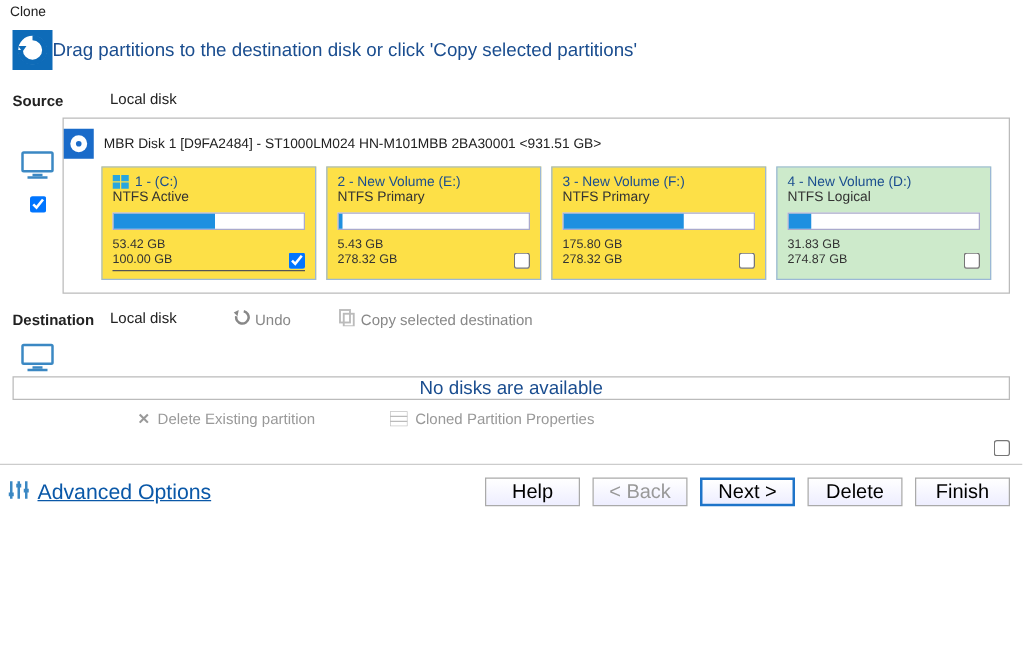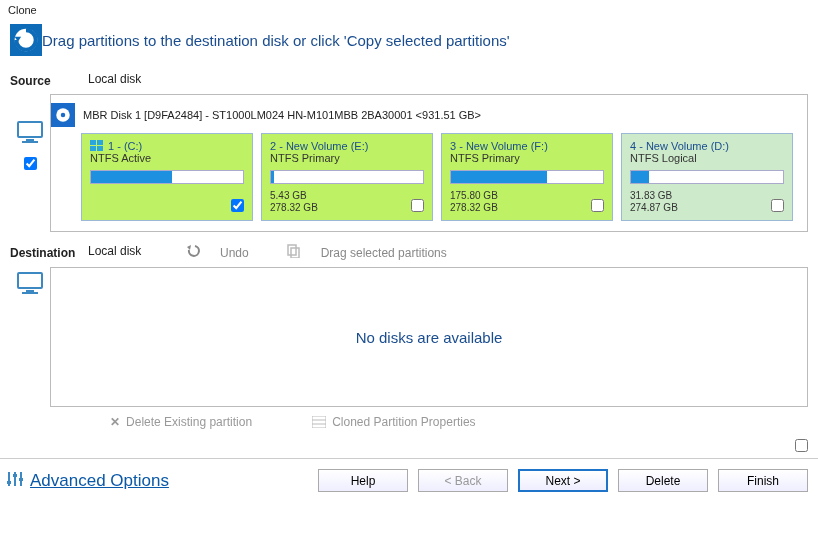--- a/index.html
+++ b/index.html
@@ -19,47 +19,47 @@
 .computer-icon svg { width: 28px; height: 24px; }
 .checkbox-src { width: 13px; height: 13px; }
 
 .disk-panel { flex: 1; border: 1px solid #bbb; padding: 8px 8px 10px 0; }
 .disk-head { display: flex; align-items: center; gap: 8px; margin-bottom: 6px; }
 .disk-icon { width: 24px; height: 24px; background: #1a6bc9; display:flex; align-items:center; justify-content:center; }
 .disk-title { font-size: 11px; }
 
 .parts { display: flex; gap: 8px; margin-left: 30px; overflow-x: auto; }
 .part { border: 1px solid #9bb8d6; padding: 6px 8px 6px 8px; width: 172px; position: relative; }
-.part.blue { background: #bef264; }
+.part.blue { background: #fde047; }
 .part.green { background: #cdeacb; }
 .part-title { font-size: 11px; color: #1a4d8f; display: flex; align-items: center; gap: 4px; }
 .part-fs { font-size: 11px; color: #333; }
 .bar { height: 14px; background: #fff; border: 1px solid #aac; margin: 6px 0 6px 0; position: relative; }
 .bar-fill { height: 100%; background: #1e90e0; }
 .part-sizes { font-size: 10px; color: #333; line-height: 1.2; }
 .part-check { position: absolute; right: 8px; bottom: 8px; width: 13px; height: 13px; }
 .underline { border-bottom: 1px solid #555; padding-bottom: 2px; }
-.action-link { color: #888; font-size: 12px; display: flex; align-items: center; gap: 20px; }
+.action-link { color: #888; font-size: 12px; display: flex; align-items: center; gap: 4px; }
 
 .dest-panel { flex: 1; border: 1px solid #bbb; height: 140px; display: flex; align-items: center; justify-content: center; }
 .no-disks { color: #1a4d8f; font-size: 15px; }
 
 .dest-actions { margin-left: 110px; display: flex; gap: 60px; color: #999; font-size: 12px; padding-bottom: 6px; }
 .dest-actions span { display: flex; align-items: center; gap: 6px; }
 
 .copy-line { text-align: right; padding: 4px 10px; font-size: 11px; display:flex; justify-content:flex-end; align-items:center; gap:6px;}
 .copy-line input { width:13px; height:13px; }
 
 hr.sep { border: none; border-top: 1px solid #ccc; margin: 2px 0; }
 
 .footer { display: flex; align-items: center; padding: 8px 10px 10px 6px; gap: 8px; }
 .adv { display: flex; align-items: center; gap: 6px; }
 .adv a { color: #0a58a8; font-size: 17px; text-decoration: underline; }
 .footer-btns { margin-left: auto; display: flex; gap: 10px; }
-.btn { width: 90px; height: 23px; border: 1px solid #aaa; background: linear-gradient(#fff,#eef); font-size: 12px; cursor: pointer; }
+.btn { width: 76px; height: 23px; border: 1px solid #aaa; background: linear-gradient(#fff,#eef); font-size: 16px; cursor: pointer; }
 .btn:disabled { color: #999; }
 .btn.primary { border: 2px solid #1e74c9; text-align: center; }
 
 .win-flag { display: inline-flex; width: 14px; height: 12px; }
 </style>
 </head>
 <body>
 
 <div class="title">Clone</div>
 
@@ -112,20 +112,21 @@
                 <rect x="0" y="6" width="6" height="5" fill="#29a6de"></rect>
                 <rect x="7" y="6" width="6" height="5" fill="#29a6de"></rect>
               </svg>
             </span>
             <span>1 -  (C:)</span>
           </div>
           <div class="part-fs">NTFS Active</div>
           <div class="bar">
             <div class="bar-fill" style="width:53%"></div>
           </div>
+          <div class="part-sizes underline">53.42 GB<br>100.00 GB</div>
           <input type="checkbox" class="part-check" checked="" style="">
         </div>
         <div class="part blue">
           <div class="part-title">
             <span>2 - New Volume (E:)</span>
           </div>
           <div class="part-fs">NTFS Primary</div>
           <div class="bar">
             <div class="bar-fill" style="width:2%"></div>
           </div>
@@ -170,25 +171,25 @@
     </span>
     <span>Undo</span>
   </div>
   <div class="action-link" style="margin-left:30px;">
     <span>
       <svg width="14" height="14" viewBox="0 0 14 14">
           <rect x="1" y="1" width="8" height="10" fill="none" stroke="#bbb" stroke-width="1.5"></rect>
           <rect x="4" y="4" width="8" height="10" fill="none" stroke="#bbb" stroke-width="1.5"></rect>
         </svg>
     </span>
-    <span>Drag selected partitions</span>
-  </div>
-</div>
-
-<div style="display:flex; padding: 0 10px 8px 10px;">
+    <span>Copy selected destination</span>
+  </div>
+</div>
+
+<div style="display:flex; padding: 0 10px 8px 10px; flex-direction: column;">
   <div class="computer-col" style="padding-top:4px;">
     <span class="computer-icon">
       <svg viewBox="0 0 28 24">
           <rect x="2" y="2" width="24" height="15" rx="1" fill="none" stroke="#3b88c3" stroke-width="2"></rect>
           <rect x="10" y="19" width="8" height="2" fill="#3b88c3"></rect>
           <rect x="6" y="21" width="16" height="2" fill="#3b88c3"></rect>
         </svg>
     </span>
   </div>
   <div class="dest-panel">

